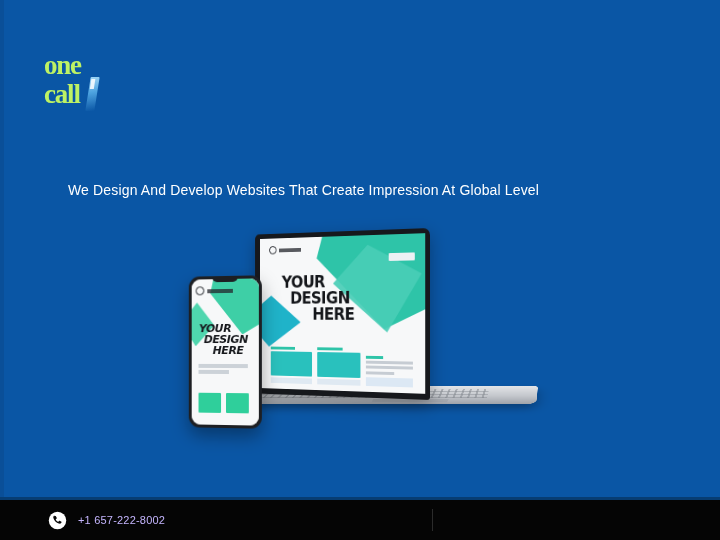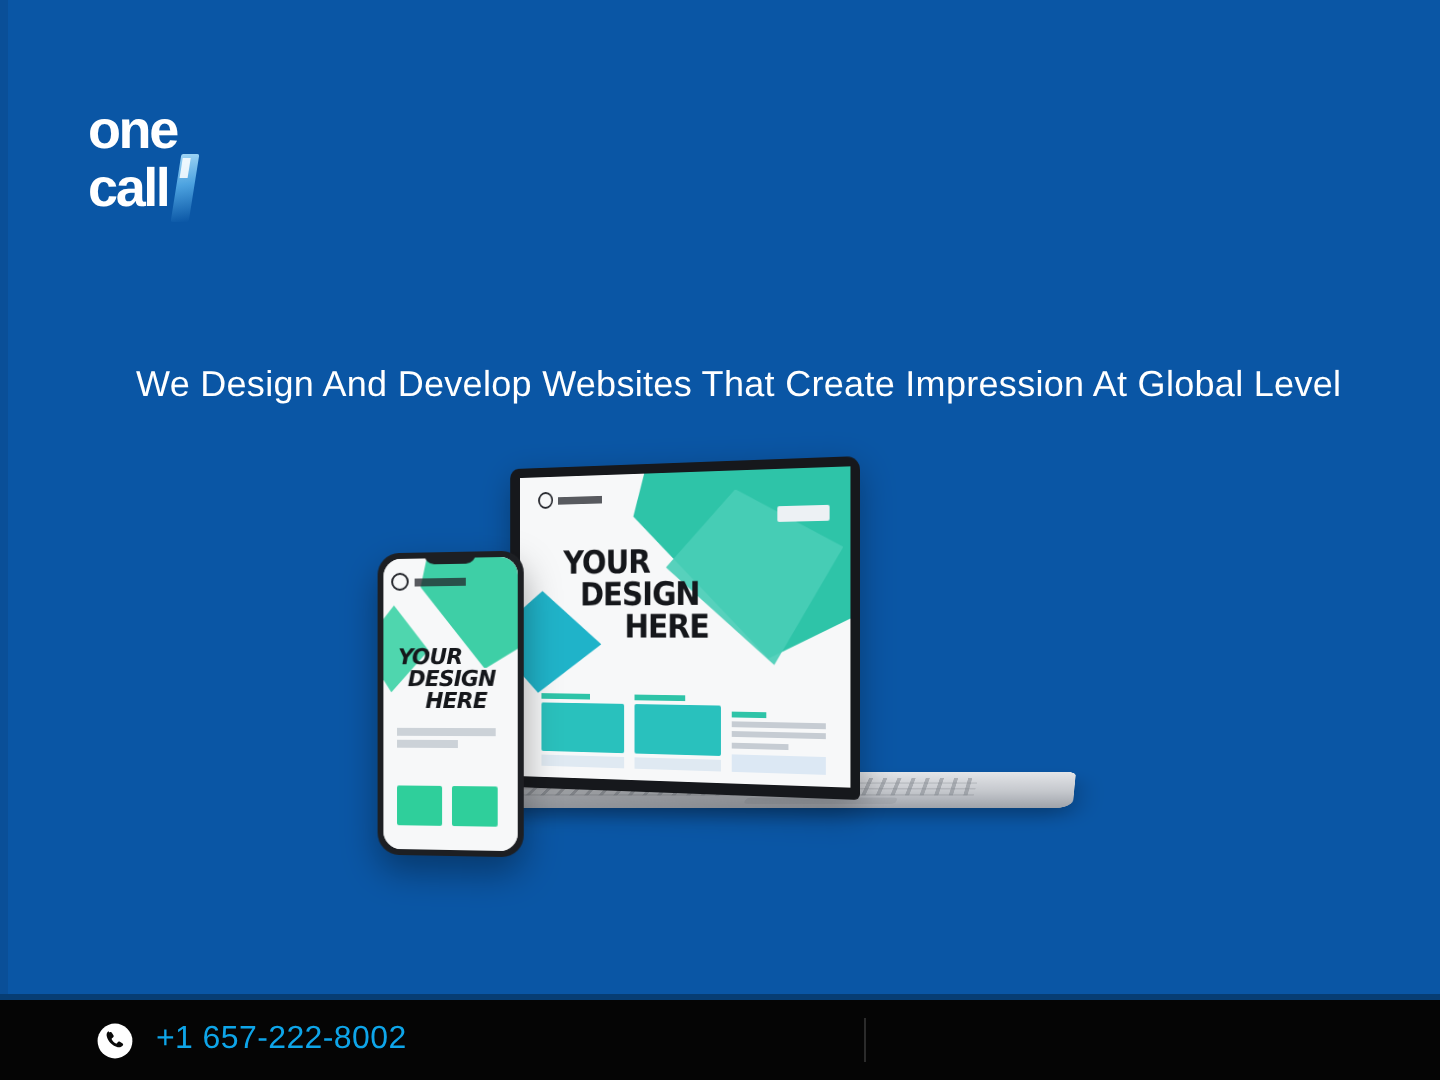--- a/index.html
+++ b/index.html
@@ -32,23 +32,23 @@
 
   
   .logo {
     position: absolute;
     left: 44px;
     top: 52px;
     width: 90px;
     height: 60px;
   }
   .logo-line {
-    font-family: Liberation Sans, sans-serif;
+    font-family: Liberation Serif, serif;
     font-weight: 700;
-    color: #ffffff;
+    color: #bef264;
     font-size: 27px;
     line-height: 27px;
     letter-spacing: -1.2px;
   }
   .logo-line2 {
     position: relative;
     margin-top: 2px;
   }
   .logo-swoosh {
     position: absolute;
@@ -71,21 +71,21 @@
     opacity: 0.85;
   }
 
   
   .headline {
     position: absolute;
     left: 68px;
     top: 182px;
     width: 590px;
     color: #ffffff;
-    font-size: 18px;
+    font-size: 14px;
     font-weight: 400;
     letter-spacing: 0.15px;
     white-space: nowrap;
   }
 
   
   .devices {
     position: absolute;
     left: 170px;
     top: 228px;
@@ -373,22 +373,22 @@
     box-sizing: border-box;
   }
   .footer-item.phone-item { padding-left: 48px; width: 432px; }
   .footer-item.web-item { padding-left: 18px; }
   .footer-divider {
     width: 1px;
     height: 22px;
     background: #2b2b2b;
   }
   .footer-text {
-    color: #0ea5e9;
-    font-size: 16px;
+    color: #c4b5fd;
+    font-size: 11px;
     letter-spacing: 0.2px;
   }
   .ficon {
     width: 19px;
     height: 19px;
     flex: 0 0 19px;
     display: block;
   }
 </style>
 </head>

